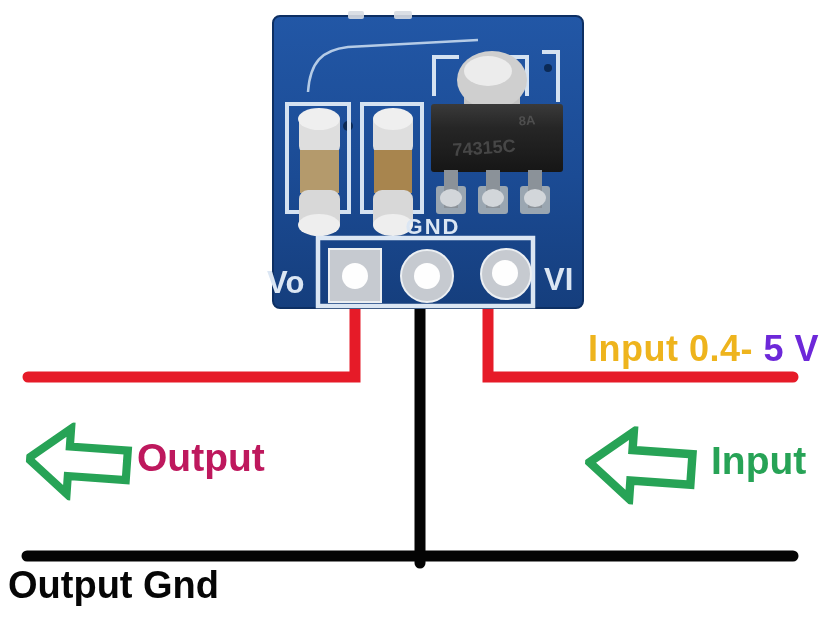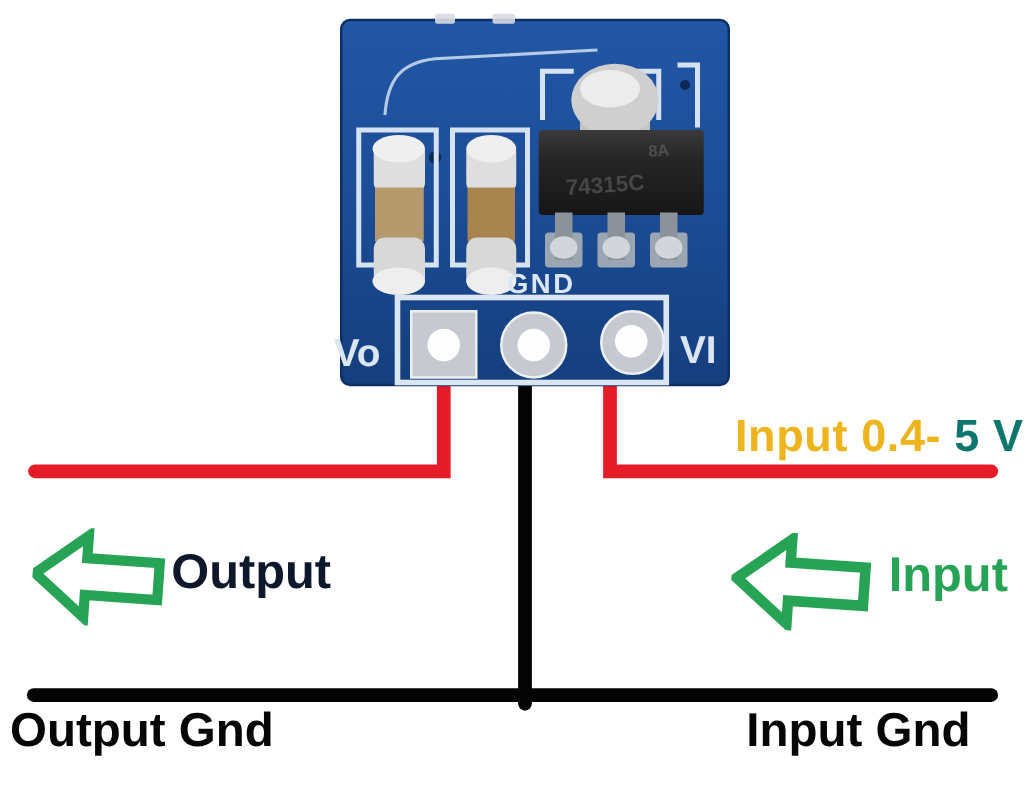--- a/index.html
+++ b/index.html
@@ -2,22 +2,22 @@
 <html><head>
 <meta charset="utf-8">
 <style>
   html,body{margin:0;padding:0;background:#ffffff;}
   .stage{position:relative;width:825px;height:630px;background:#ffffff;overflow:hidden;
          font-family:"Liberation Sans",sans-serif;}
   .gfx{position:absolute;left:0;top:0;width:825px;height:630px;}
   .lbl{position:absolute;font-weight:bold;white-space:pre;line-height:1;}
   .out5{left:16px;top:329px;font-size:35px;color:#ee8030;}
   .in08{top:331px;right:6px;font-size:36px;color:#eeb41d;letter-spacing:.5px;}
-  .in08 .yellow{color:#0f766e;}
-  .outLbl{left:137px;top:438px;font-size:39px;color:#0f172a;}
+  .in08 .yellow{color:#6d28d9;}
+  .outLbl{left:137px;top:438px;font-size:39px;color:#be185d;}
   .inLbl{left:711px;top:441px;font-size:39px;color:#27a356;}
   .gndL{left:8px;top:566px;font-size:38px;color:#060606;}
   .gndR{left:597px;top:566px;font-size:38px;color:#060606;}
   .arrow{position:absolute;}
   .leftA{left:26px;top:423px;width:106px;height:78px;transform:rotate(4deg);}
   .rightA{left:585px;top:427px;width:114px;height:78px;transform:rotate(4deg);}
   .arrow svg{width:100%;height:100%;}
   svg text{font-family:"Liberation Sans",sans-serif;font-weight:bold;}
 </style>
 </head>
@@ -136,14 +136,13 @@
   <div class="lbl outLbl">Output</div>
 
   <div class="arrow rightA">
     <svg viewBox="0 0 104 74" xmlns="http://www.w3.org/2000/svg">
       <path d="M 2,37 L 42,5 L 42,22.5 L 99,22.5 L 99,51.5 L 42,51.5 L 42,69 Z" fill="#ffffff" stroke="#27a356" stroke-width="8" stroke-linejoin="miter"></path>
     </svg>
   </div>
   <div class="lbl inLbl">Input</div>
 
   <div class="lbl gndL">Output Gnd</div>
-  <div class="lbl gndR">Input Gnd</div>
 </div>
 
 </body></html>

